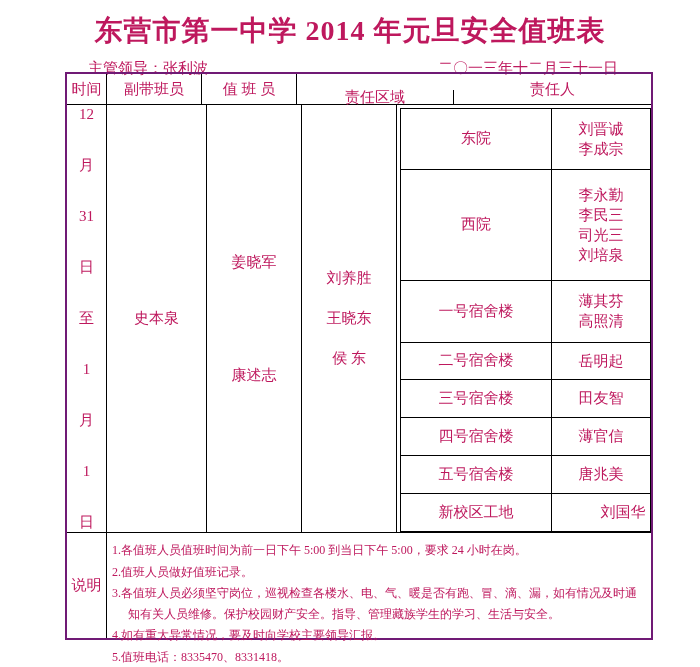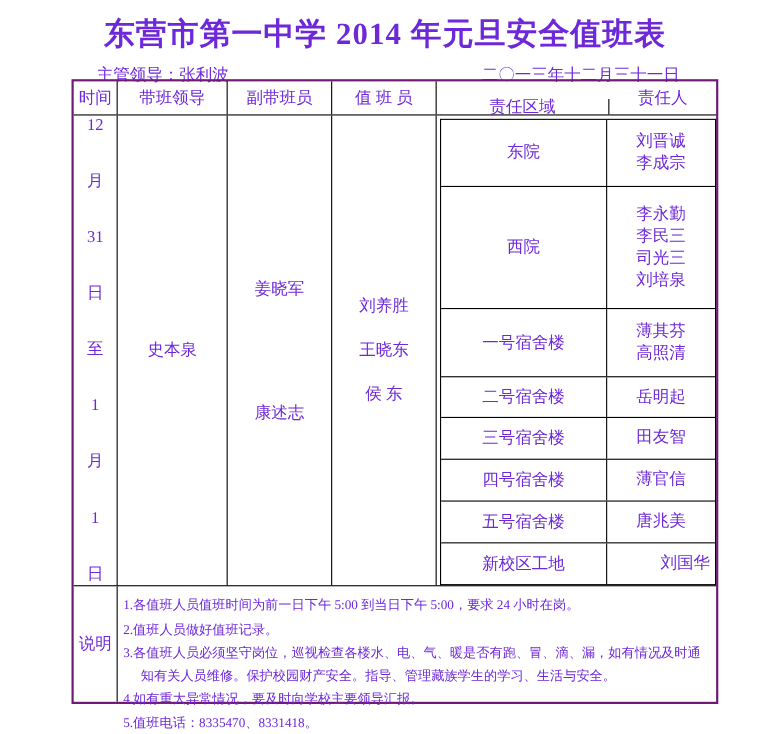--- a/index.html
+++ b/index.html
@@ -1,19 +1,19 @@
 <!DOCTYPE html>
 <html><head>
 <meta charset="utf-8">
 <style>
   * { margin:0; padding:0; box-sizing:border-box; }
   html,body { background:#ffffff; }
   .page {
     position:relative; width:700px; height:667px; background:#fff;
-    color:#6d28d9; font-family:"Liberation Serif","DejaVu Serif",serif;
+    color:#be185d; font-family:"Liberation Serif","DejaVu Serif",serif;
     overflow:hidden;
   }
   .title {
     padding-top:12px; text-align:center;
     font-size:28px; font-weight:bold; letter-spacing:1px;
   }
   .subtitle-row {
     display:flex; justify-content:space-between; align-items:flex-end;
     margin:9px 82px 0 88px; font-size:15px;
   }
@@ -74,21 +74,20 @@
 
   <div class="subtitle-row">
     <span>主管领导：张利波</span>
     <span>二〇一三年十二月三十一日</span>
   </div>
 
   <div class="duty-table">
 
     <div class="hrow">
       <div class="hcell w-time">时间</div>
-      <div class="hcell w-lead">带班领导</div>
       <div class="hcell w-dep">副带班员</div>
       <div class="hcell w-duty">值 班 员</div>
       <div class="hcell w-area">责任区域</div>
       <div class="hcell w-person">责任人</div>
     </div>
 
     <div class="brow">
       <div class="bcell time-cell" id="time-cell">
           <div>12</div>
           <div>月</div>

